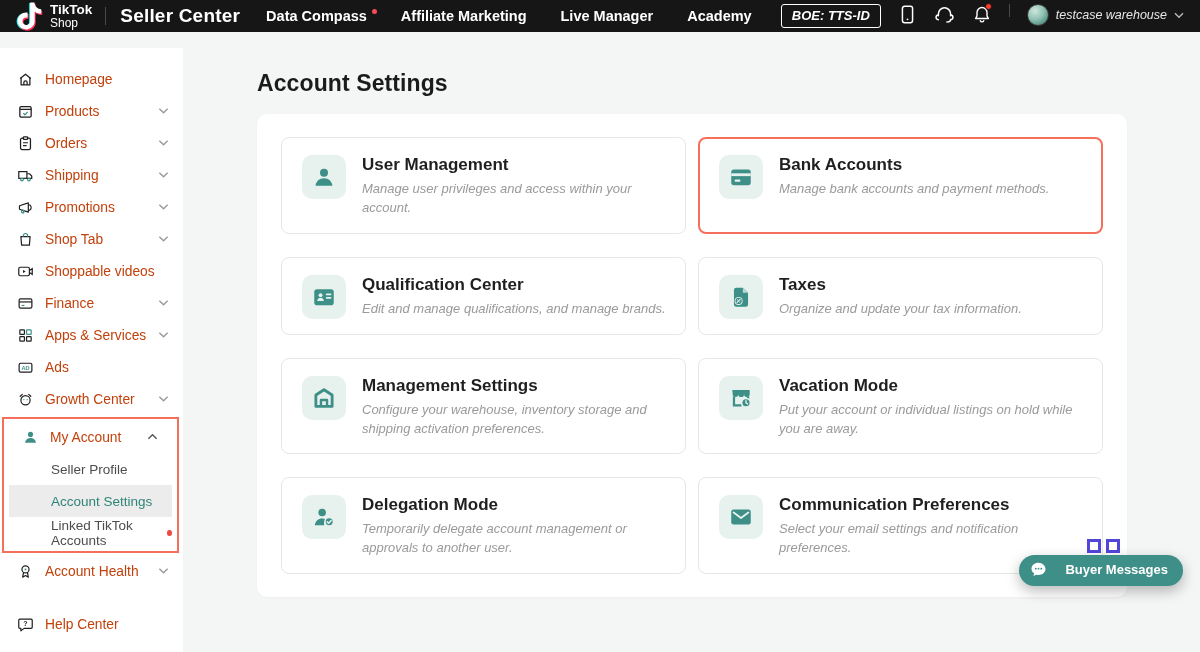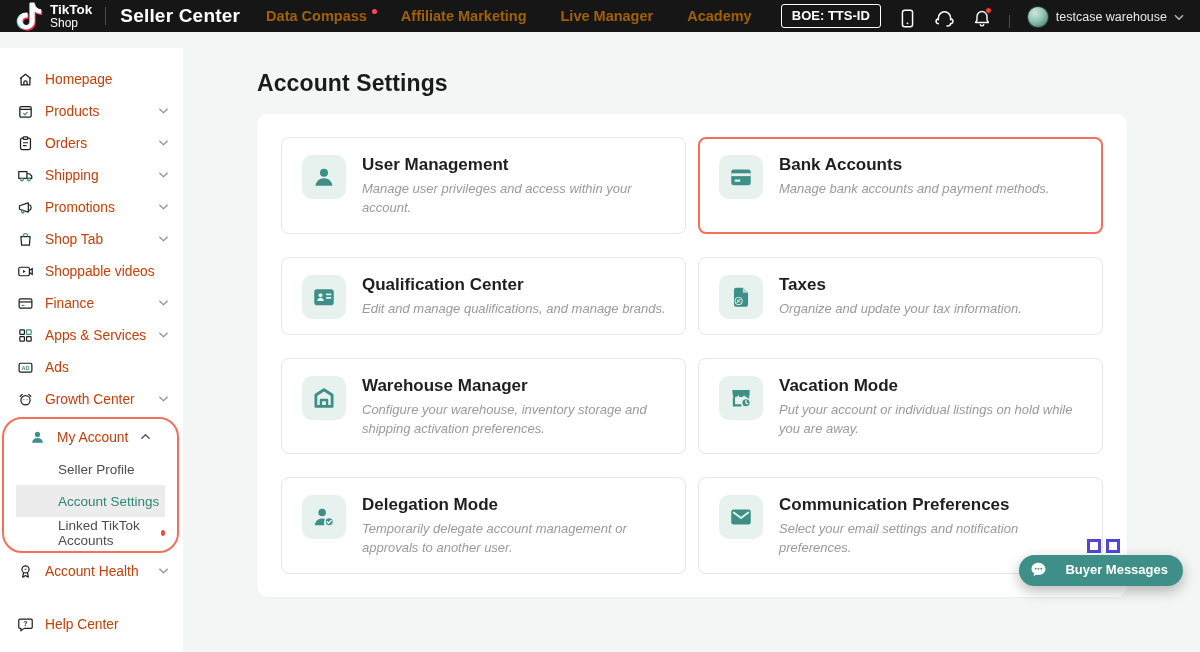--- a/index.html
+++ b/index.html
@@ -11,24 +11,24 @@
     background:#161616; display:flex; align-items:center; padding:0 16px; color:#fff; z-index:30; }
   .logo-wrap { display:flex; align-items:center; gap:7px; cursor:pointer; }
   .logo-note { position:relative; width:27px; height:30px; }
   .logo-note svg { position:absolute; top:0; left:0; }
   .logo-text { line-height:1.02; }
   .logo-text .l1 { font-size:13.5px; font-weight:bold; }
   .logo-text .l2 { font-size:12px; font-weight:400; }
   .tb-divider { width:1px; height:18px; background:#4a4a4a; margin:0 14px 0 13px; }
   .brand { font-size:19px; font-weight:700; letter-spacing:.2px; margin-right:26px; }
   .tb-nav { display:flex; align-items:center; gap:34px; }
-  .tb-link { font-size:14.5px; font-weight:600; color:#a16207; cursor:pointer; position:relative; white-space:nowrap; }
+  .tb-link { font-size:14.5px; font-weight:600; color:#ffffff; cursor:pointer; position:relative; white-space:nowrap; }
   .tb-link .reddot { position:absolute; top:1px; right:-10px; width:5px; height:5px;
     border-radius:50%; background:#fe4a55; }
-  .tb-right { margin-left:auto; display:flex; align-items:flex-end; gap:17px; }
+  .tb-right { margin-left:auto; display:flex; align-items:flex-start; gap:17px;font-style:italic; }
   .env-badge { border:1px solid #fff; border-radius:3px; padding:3px 10px 4px;
     font-size:13px; font-weight:600; white-space:nowrap; }
   .tb-icon { width:20px; height:20px; position:relative; display:flex; align-items:center;
     justify-content:center; cursor:pointer; }
   .bell-dot { position:absolute; top:-1px; right:0; width:7px; height:7px;
     border-radius:50%; background:#ff3b30; border:1px solid #161616; }
   .tb-sep { width:1px; height:13px; background:#4a4a4a; }
   .user-chip { display:flex; align-items:center; gap:7px; cursor:pointer; }
   .avatar { width:22px; height:22px; border-radius:50%;
     background:radial-gradient(circle at 35% 30%, #cfe6de 0%, #8fc2b2 45%, #2e6f63 100%);
@@ -36,21 +36,21 @@
   .user-name { font-size:12.5px; color:#e8e8e8; max-width:118px; overflow:hidden; white-space:nowrap; }
 
   
   .sidebar { position:absolute; top:48px; left:0; width:183px; height:604px;
     background:#fff; padding-top:15px; z-index:20; }
   .sb-item { height:32px; display:flex; align-items:center; gap:11px;
     padding:0 14px 0 17px; font-size:13.8px; color:#c2410c; cursor:pointer; white-space:nowrap; }
   .sb-item .lbl { flex:1; overflow:hidden; }
   .sb-icon { width:17px; height:17px; flex:0 0 17px; display:flex; align-items:center; justify-content:center; }
   .chev { color:#9a9a9a; display:flex; }
-  .sb-group { border:2px solid #f5705c; border-radius:20px; margin:2px 4px 2px 2px; padding:2px 12px; }
+  .sb-group { border:2px solid #f5705c; border-radius:0; margin:2px 4px 2px 2px; padding:2px 5px; }
   .sb-group .sb-item { padding-left:13px; }
   .sb-sub { height:32px; display:flex; align-items:center; font-size:13.5px;
     color:#4d4d4d; padding-left:42px; cursor:pointer; }
   .sb-sub.active { background:#ececec; color:#2f8578; }
   .sb-sub .dot { width:6px; height:6px; border-radius:50%; background:#f0483e; margin-left:8px; }
   .sb-help { position:absolute; bottom:12px; left:0; width:100%; }
 
   
   .main { position:absolute; top:48px; left:183px; width:1017px; height:604px; padding:22px 73px 0 74px; }
   .page-title { font-size:23px; font-weight:700; color:#1b1b1b; margin-bottom:17px; letter-spacing:.1px; }
@@ -428,21 +428,21 @@
       </div>
 
       <div class="card">
         <span class="card-icon">
           <svg width="26" height="26" viewBox="0 0 24 24" fill="none" stroke="currentColor" stroke-width="2.6" stroke-linejoin="round">
               <path d="M4.5 19.8V9.2L12 4.4l7.5 4.8v10.6z"></path>
               <path d="M9.2 19.8v-6h5.6v6" stroke-width="2.2"></path>
             </svg>
         </span>
         <div>
-          <div class="card-title">Warehouse Manager</div>
+          <div class="card-title">Management Settings</div>
           <div class="card-desc">Configure your warehouse, inventory storage and shipping activation preferences.</div>
         </div>
       </div>
 
       <div class="card">
         <span class="card-icon">
           <svg width="26" height="26" viewBox="0 0 24 24">
               <path d="M4 4.5h16v3.8a2.6 2.6 0 0 1-5.2.2 2.6 2.6 0 0 1-5.3 0 2.6 2.6 0 0 1-5.2-.2z" fill="currentColor"></path>
               <path d="M5.5 10.5v8.3h7" fill="none" stroke="currentColor" stroke-width="2.1"></path>
               <path d="M18.5 10.5v2.3" fill="none" stroke="currentColor" stroke-width="2.1"></path>

